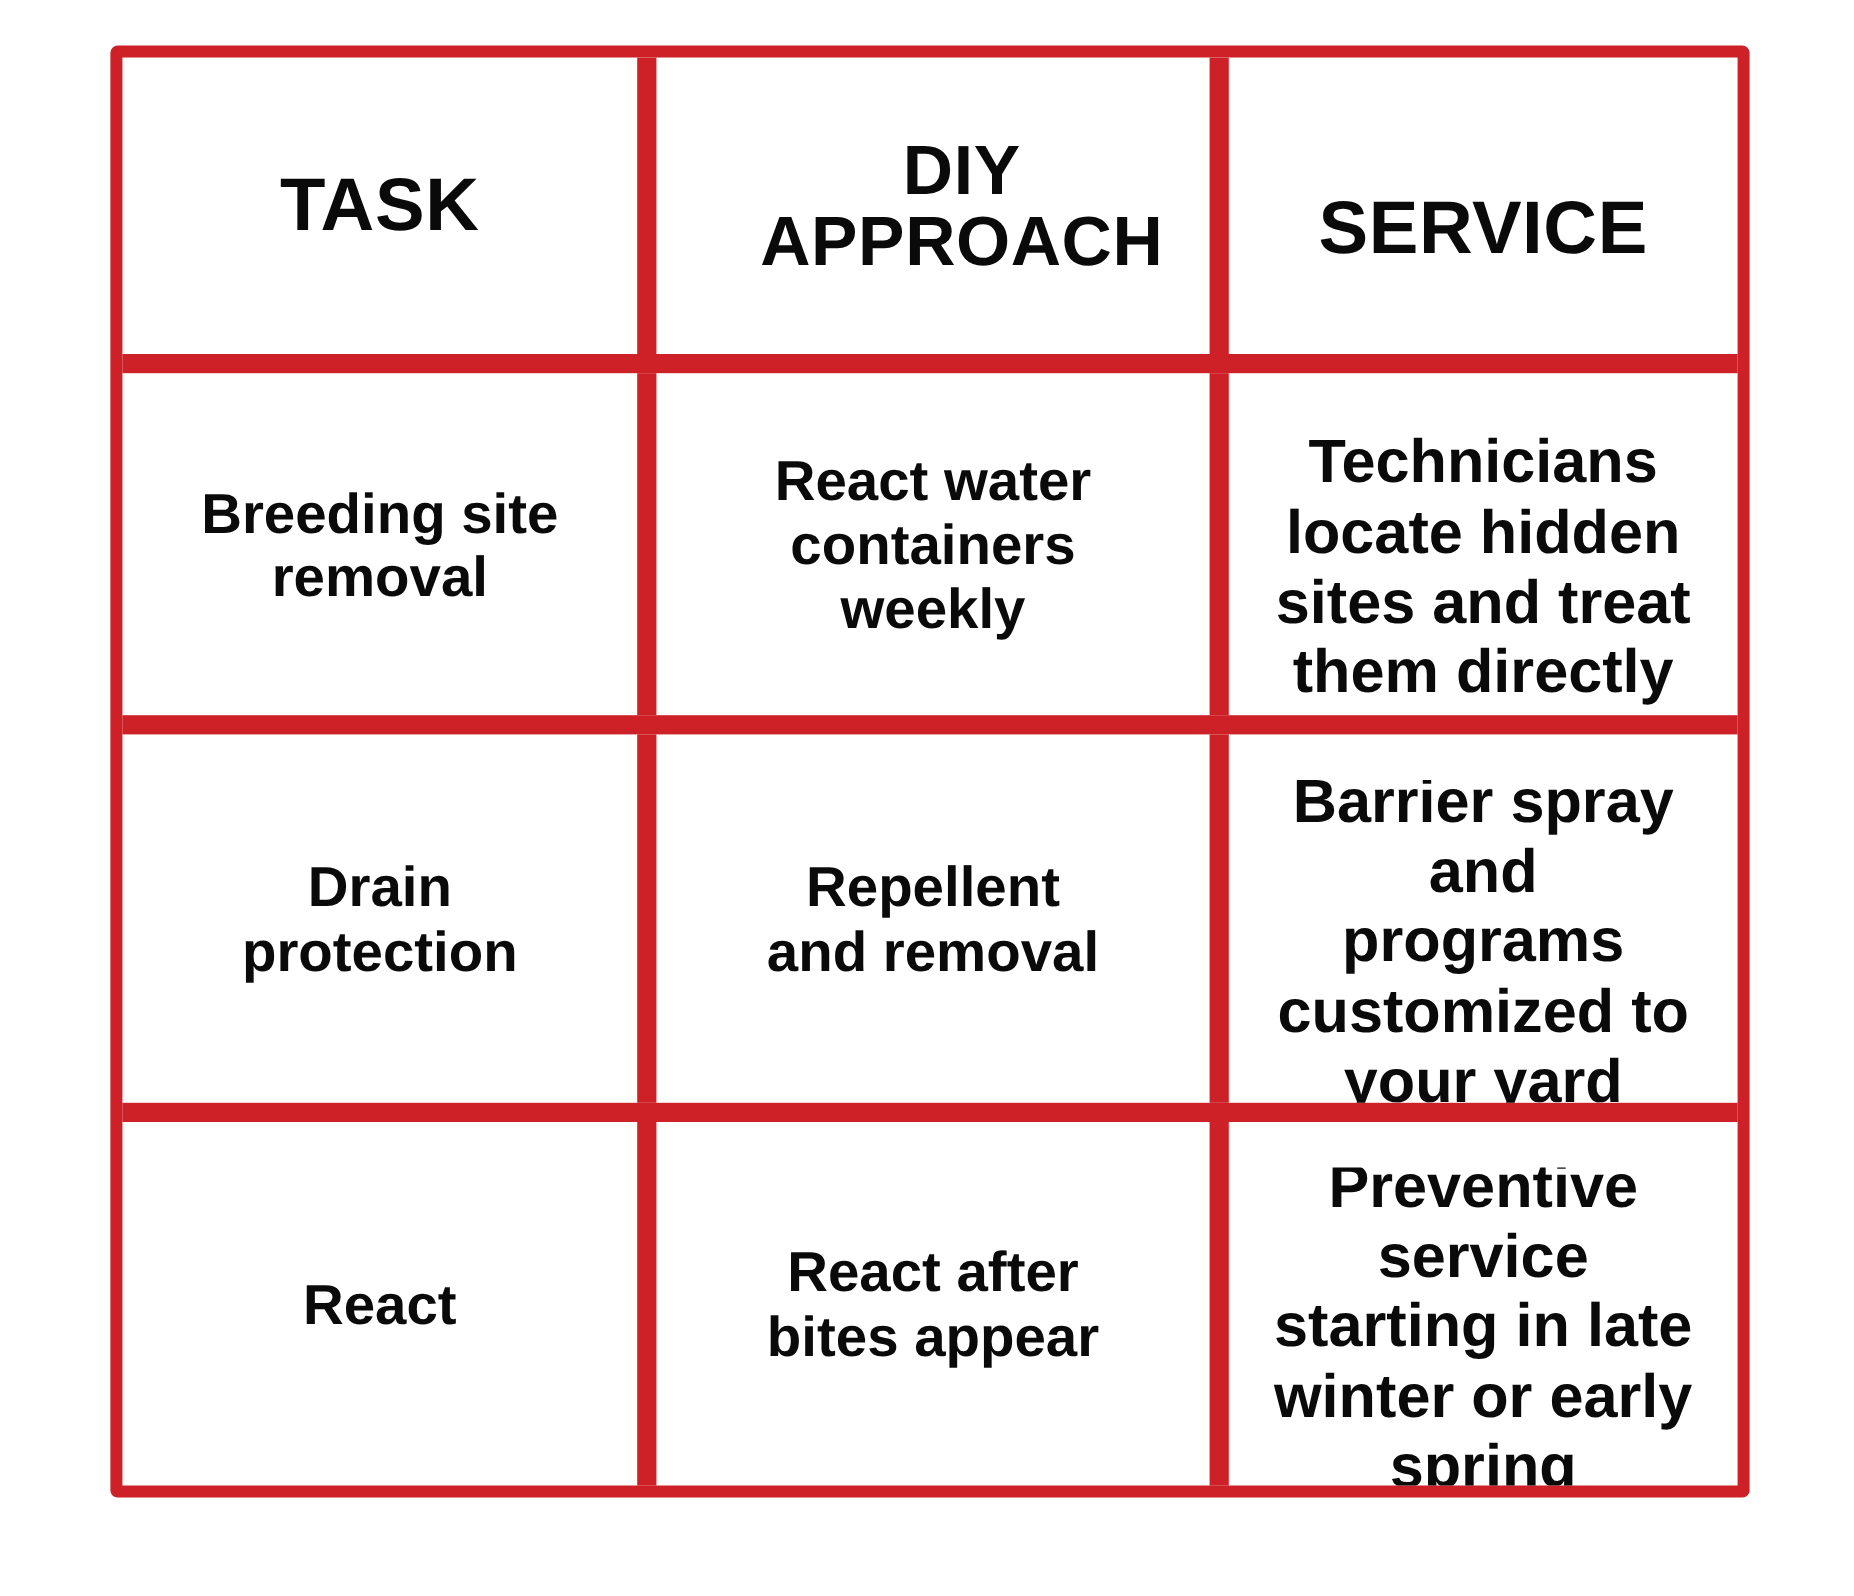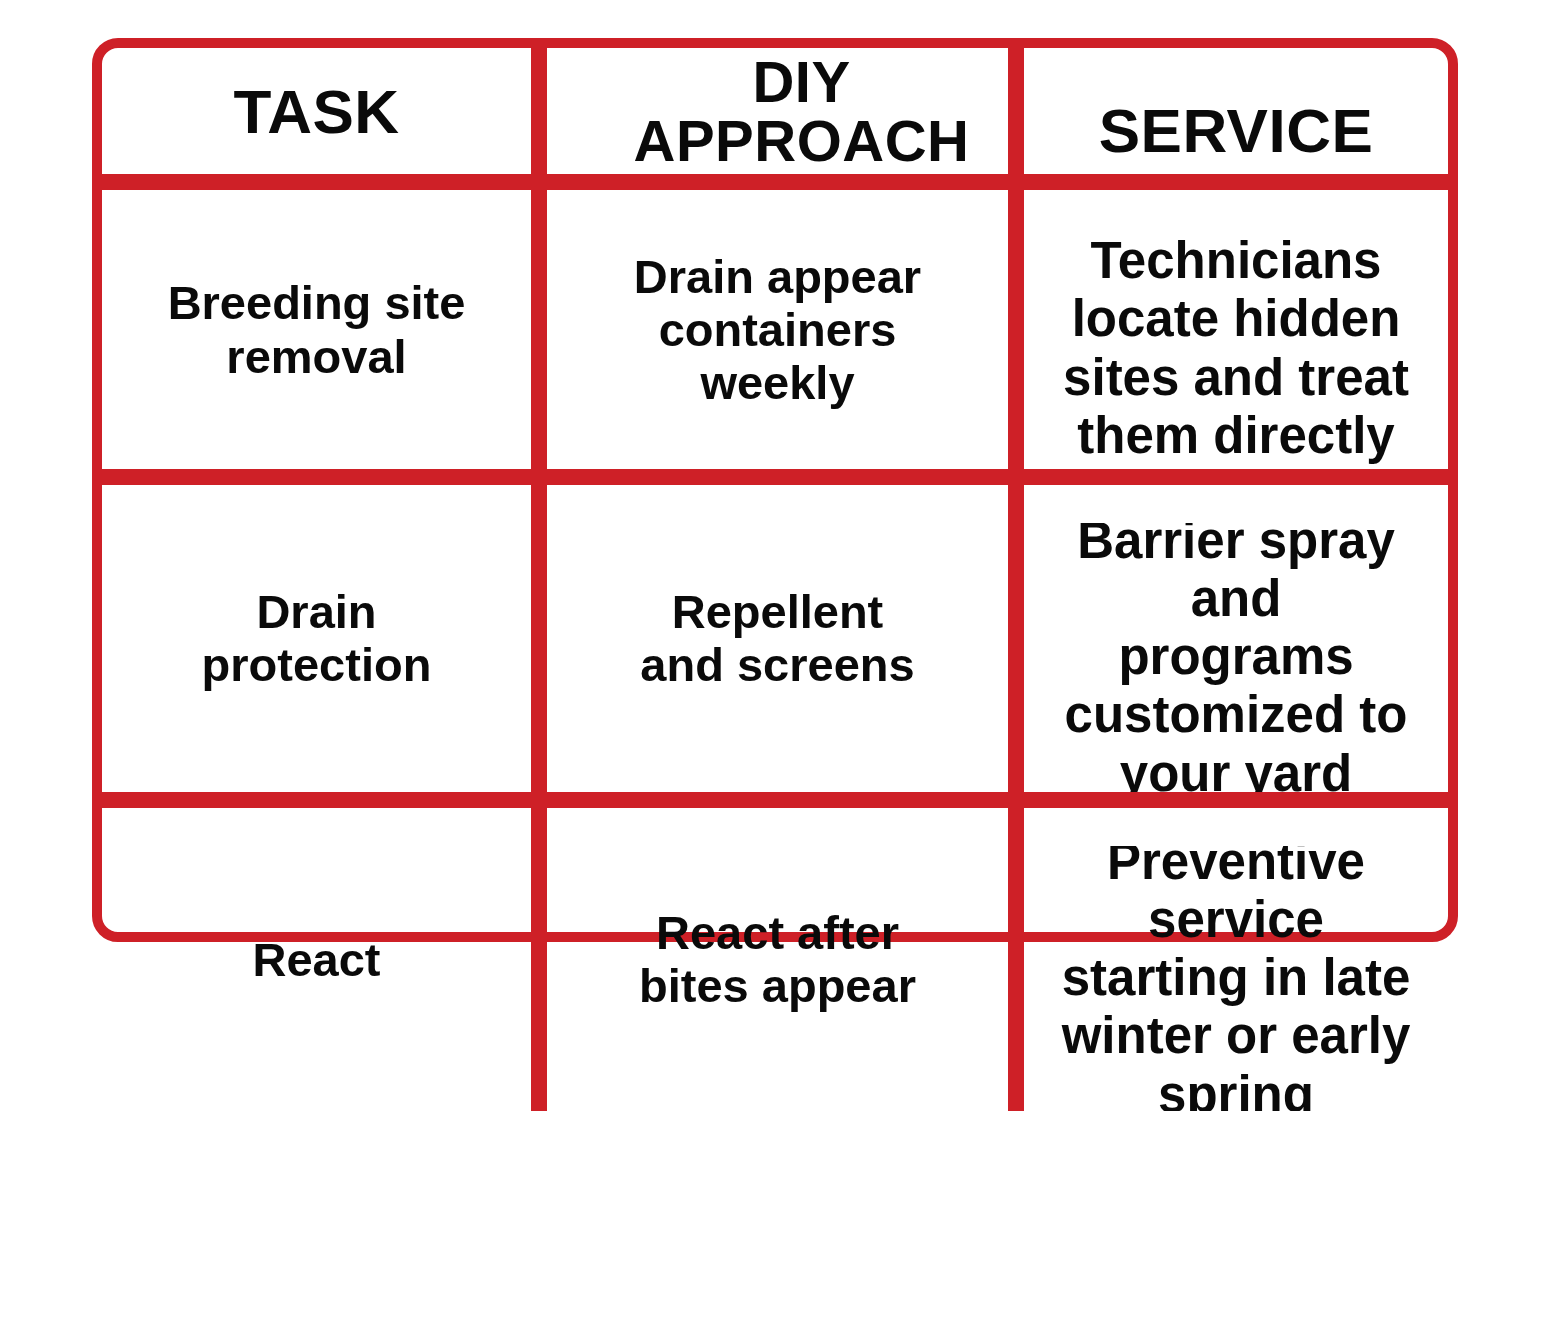--- a/index.html
+++ b/index.html
@@ -22,24 +22,24 @@
     height: 1330px;
     background: #ffffff;
   }
 
   
   #comparison-table {
     position: absolute;
     left: 92px;
     top: 38px;
     width: 1366px;
-    height: 904px;
+    height: 1210px;
     box-sizing: border-box;
     border: 10px solid var(--accent, #CE2027);
-    border-radius: 26px;
+    border-radius: 6px;
     background: #ffffff;
     display: flex;
     flex-direction: column;
   }
 
   
   .t-row {
     display: flex;
     flex-direction: row;
     width: 100%;
@@ -129,21 +129,21 @@
 
     <div class="row-sep"></div>
 
     <div class="t-row body-row-1">
       <div class="t-cell col-1">
         <span class="cell-text">Breeding site
 removal</span>
       </div>
       <div class="col-sep"></div>
       <div class="t-cell col-2">
-        <span class="cell-text">Drain appear
+        <span class="cell-text">React water
 containers
 weekly</span>
       </div>
       <div class="col-sep"></div>
       <div class="t-cell col-3">
         <span class="cell-text small">Technicians
 locate hidden
 sites and treat
 them directly</span>
       </div>
@@ -152,21 +152,21 @@
     <div class="row-sep"></div>
 
     <div class="t-row body-row-2">
       <div class="t-cell col-1">
         <span class="cell-text">Drain
 protection</span>
       </div>
       <div class="col-sep"></div>
       <div class="t-cell col-2">
         <span class="cell-text">Repellent
-and screens</span>
+and removal</span>
       </div>
       <div class="col-sep"></div>
       <div class="t-cell col-3">
         <span class="cell-text small">Barrier spray and
 programs
 customized to
 your yard</span>
       </div>
     </div>
 

